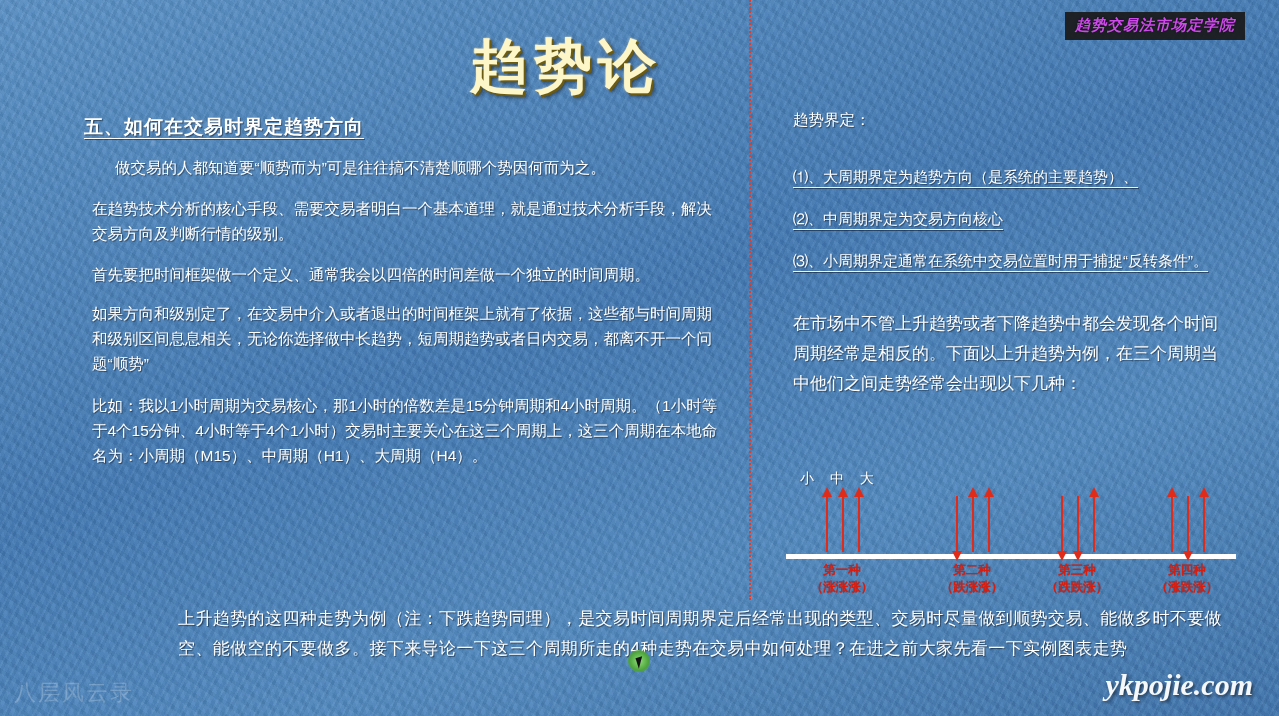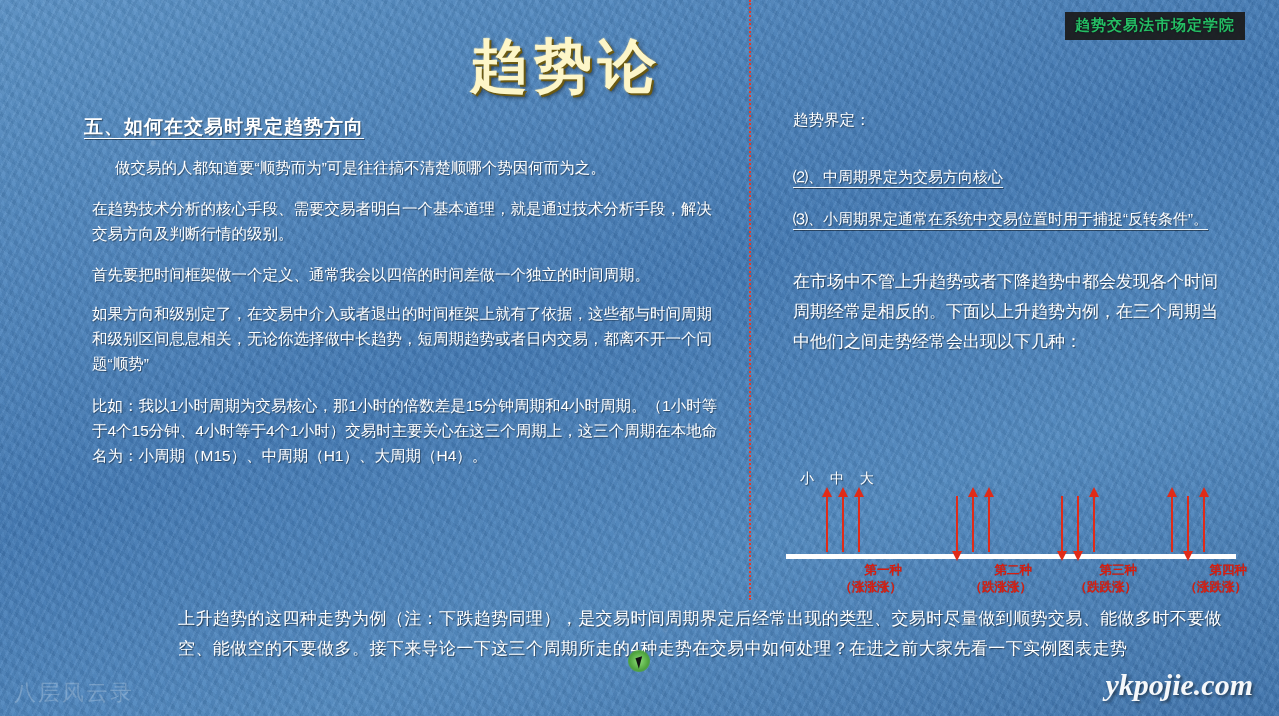--- a/index.html
+++ b/index.html
@@ -41,28 +41,29 @@
       3px 3px 4px rgba(0,0,0,0.55),
       0 0 2px #fff7cf;
   }
 
   
   .tr-banner {
     position: absolute;
     right: 34px;
     top: 12px;
     background: #1a1a1a;
-    color: #22c55e;
+    color: #d946ef;
     font-size: 15px;
     font-weight: bold;
     letter-spacing: 1px;
     padding: 4px 10px 5px;
     opacity: 0.92;
     white-space: nowrap;
     text-shadow: 0 0 2px #000;
+    font-style: italic;
   }
 
   
   .divider {
     position: absolute;
     left: 749px;
     top: 0px;
     width: 0px;
     height: 600px;
     border-left: 2px dotted #e03c2c;
@@ -156,21 +157,21 @@
     border-left: 5px solid transparent;
     border-right: 5px solid transparent;
   }
   .arrow.up::after { top: -9px; border-bottom: 10px solid #e02b18; }
   .arrow.down::after { bottom: -9px; border-top: 10px solid #e02b18; }
   .grp-label {
     position: absolute;
     top: 92px;
     width: 120px;
     margin-left: -60px;
-    text-align: right;
+    text-align: center;
     color: #d81d0f;
     font-size: 12.5px;
     font-weight: bold;
     line-height: 1.35;
     text-shadow: 0 0 1px rgba(0,0,0,0.25);
   }
 
   
   .bottom-para {
     position: absolute;
@@ -244,20 +245,21 @@
     <div class="sec-head">五、如何在交易时界定趋势方向</div>
     <p class="p-indent">做交易的人都知道要“顺势而为”可是往往搞不清楚顺哪个势因何而为之。</p>
     <p class="p">在趋势技术分析的核心手段、需要交易者明白一个基本道理，就是通过技术分析手段，解决交易方向及判断行情的级别。</p>
     <p class="p tight">首先要把时间框架做一个定义、通常我会以四倍的时间差做一个独立的时间周期。</p>
     <p class="p">如果方向和级别定了，在交易中介入或者退出的时间框架上就有了依据，这些都与时间周期和级别区间息息相关，无论你选择做中长趋势，短周期趋势或者日内交易，都离不开一个问题“顺势”</p>
     <p class="p">比如：我以1小时周期为交易核心，那1小时的倍数差是15分钟周期和4小时周期。（1小时等于4个15分钟、4小时等于4个1小时）交易时主要关心在这三个周期上，这三个周期在本地命名为：小周期（M15）、中周期（H1）、大周期（H4）。</p>
   </div>
 
   <div class="right-col">
     <div class="r-head">趋势界定：</div>
+    <div class="r-item">⑴、大周期界定为趋势方向（是系统的主要趋势）、</div>
     <div class="r-item">⑵、中周期界定为交易方向核心</div>
     <div class="r-item">⑶、小周期界定通常在系统中交易位置时用于捕捉“反转条件”。</div>
     <div class="r-para">在市场中不管上升趋势或者下降趋势中都会发现各个时间周期经常是相反的。下面以上升趋势为例，在三个周期当中他们之间走势经常会出现以下几种：</div>
   </div>
 
   <div class="diagram">
     <div class="legend">小 中 大</div>
     <div class="baseline"></div>
 
     <div class="grp" style="left:40px;">

